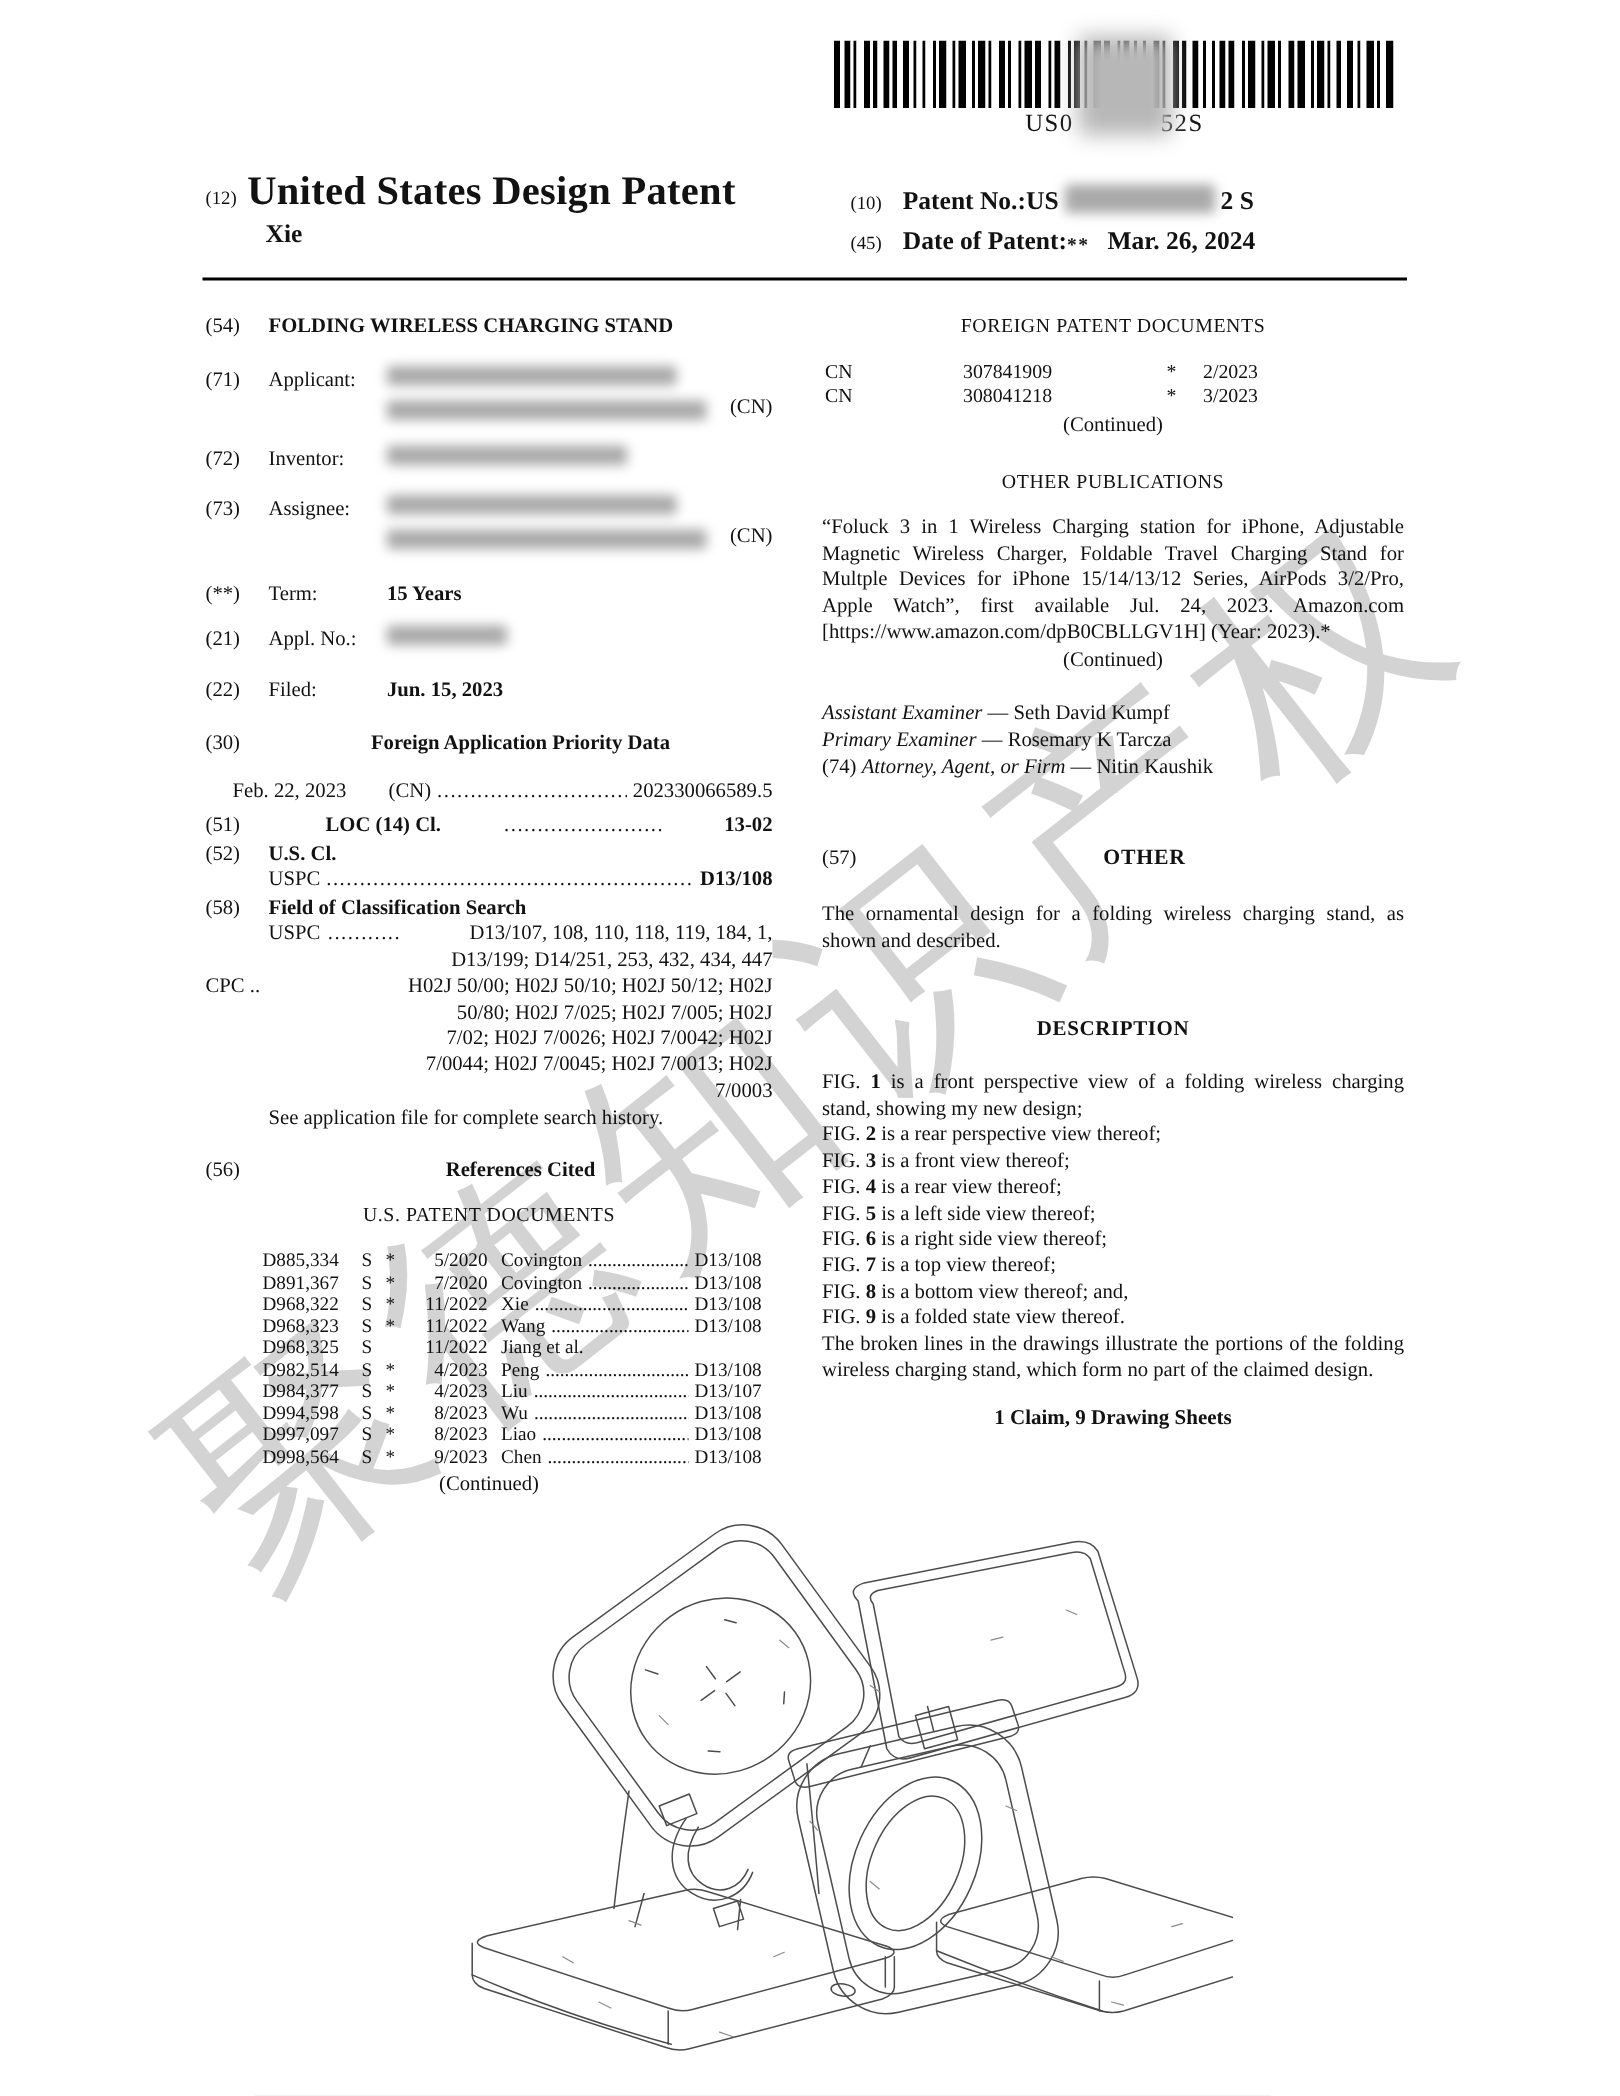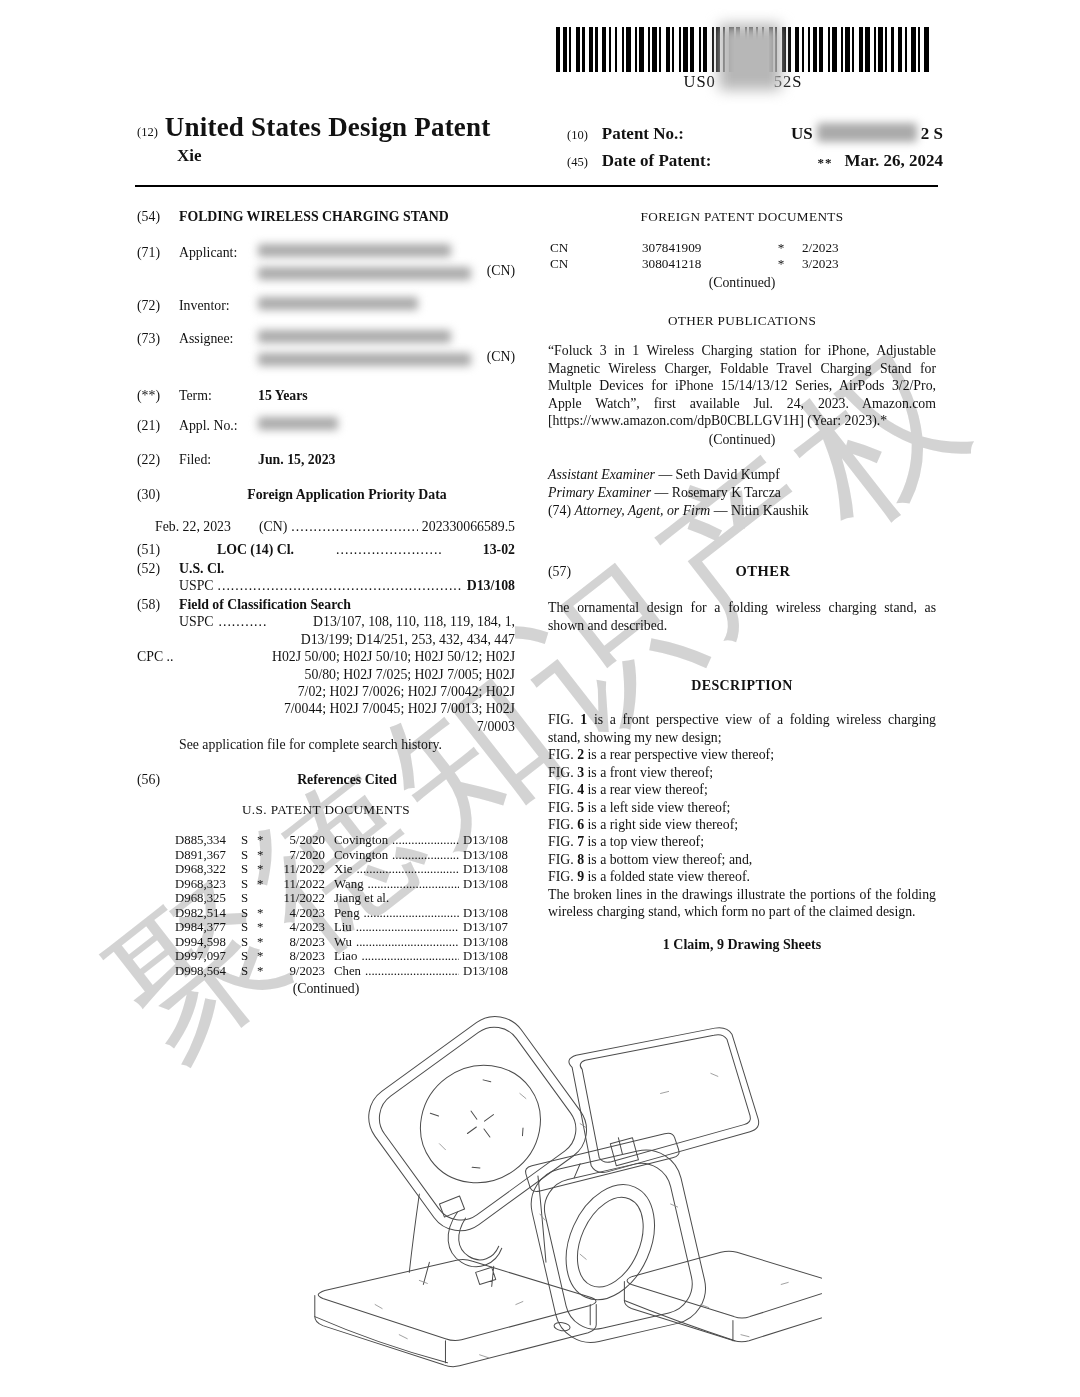--- a/index.html
+++ b/index.html
@@ -15,21 +15,21 @@
   .bc-blur{position:absolute;left:163px;top:-3px;width:62px;height:66px;background:#b7b7b7;filter:blur(7px);}
   
   .hdr{position:absolute;left:137px;top:112px;width:806px;z-index:1;}
   .hrow{display:flex;align-items:baseline;}
   .h-num{font-size:12.5px;margin-right:7px;}
   .h-title{font-size:27px;font-weight:bold;letter-spacing:.2px;}
   .h-xie{font-size:17px;font-weight:bold;margin-left:40px;margin-top:3px;}
   .hdr-right{position:absolute;left:430px;top:8px;width:376px;}
   .hr-row{display:flex;align-items:baseline;margin-bottom:7px;}
   .hr-label{font-size:17px;font-weight:bold;margin-left:7px;}
-  .hr-val{flex:1;text-align:right;font-size:17px;font-weight:bold;white-space:nowrap;}
+  .hr-val{flex:1;text-align:left;font-size:17px;font-weight:bold;white-space:nowrap;}
   .stars{font-size:13px;font-weight:bold;letter-spacing:1px;margin-right:12px;position:relative;top:1px;}
   .redact{display:inline-block;background:#a9a9a9;filter:blur(4px);border-radius:2px;height:13px;vertical-align:baseline;}
   .redact-pn{width:100px;height:19px;margin:0 4px;transform:translateY(3px);}
   .rule{position:absolute;left:135px;top:185px;width:803px;height:2px;background:#000;z-index:1;}
   
   .colL{position:absolute;left:137px;top:200px;width:378px;font-size:13.8px;line-height:17.4px;z-index:1;}
   .colR{position:absolute;left:548px;top:200px;width:388px;font-size:13.8px;line-height:17.4px;z-index:1;}
   .b{font-weight:bold;}
   .i{font-style:italic;}
   .ctr{text-align:center;}

